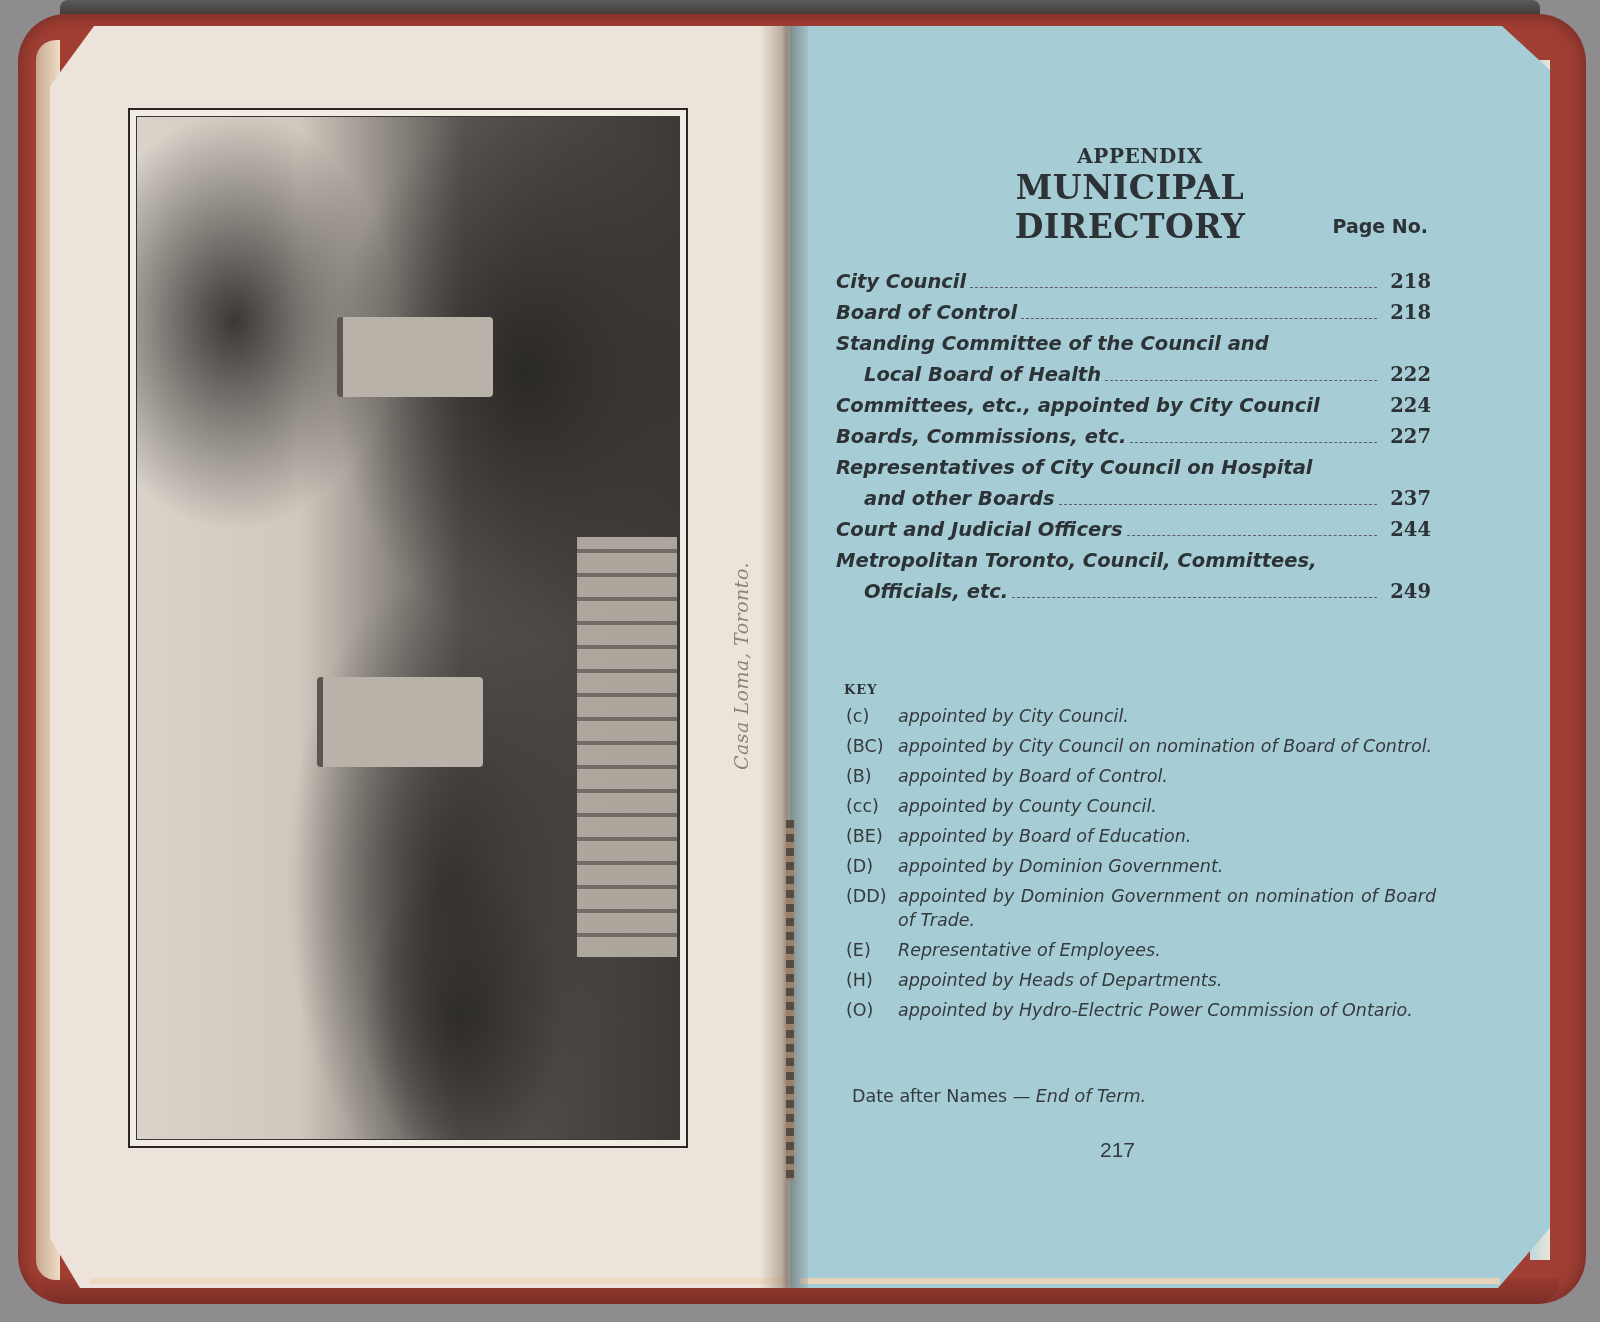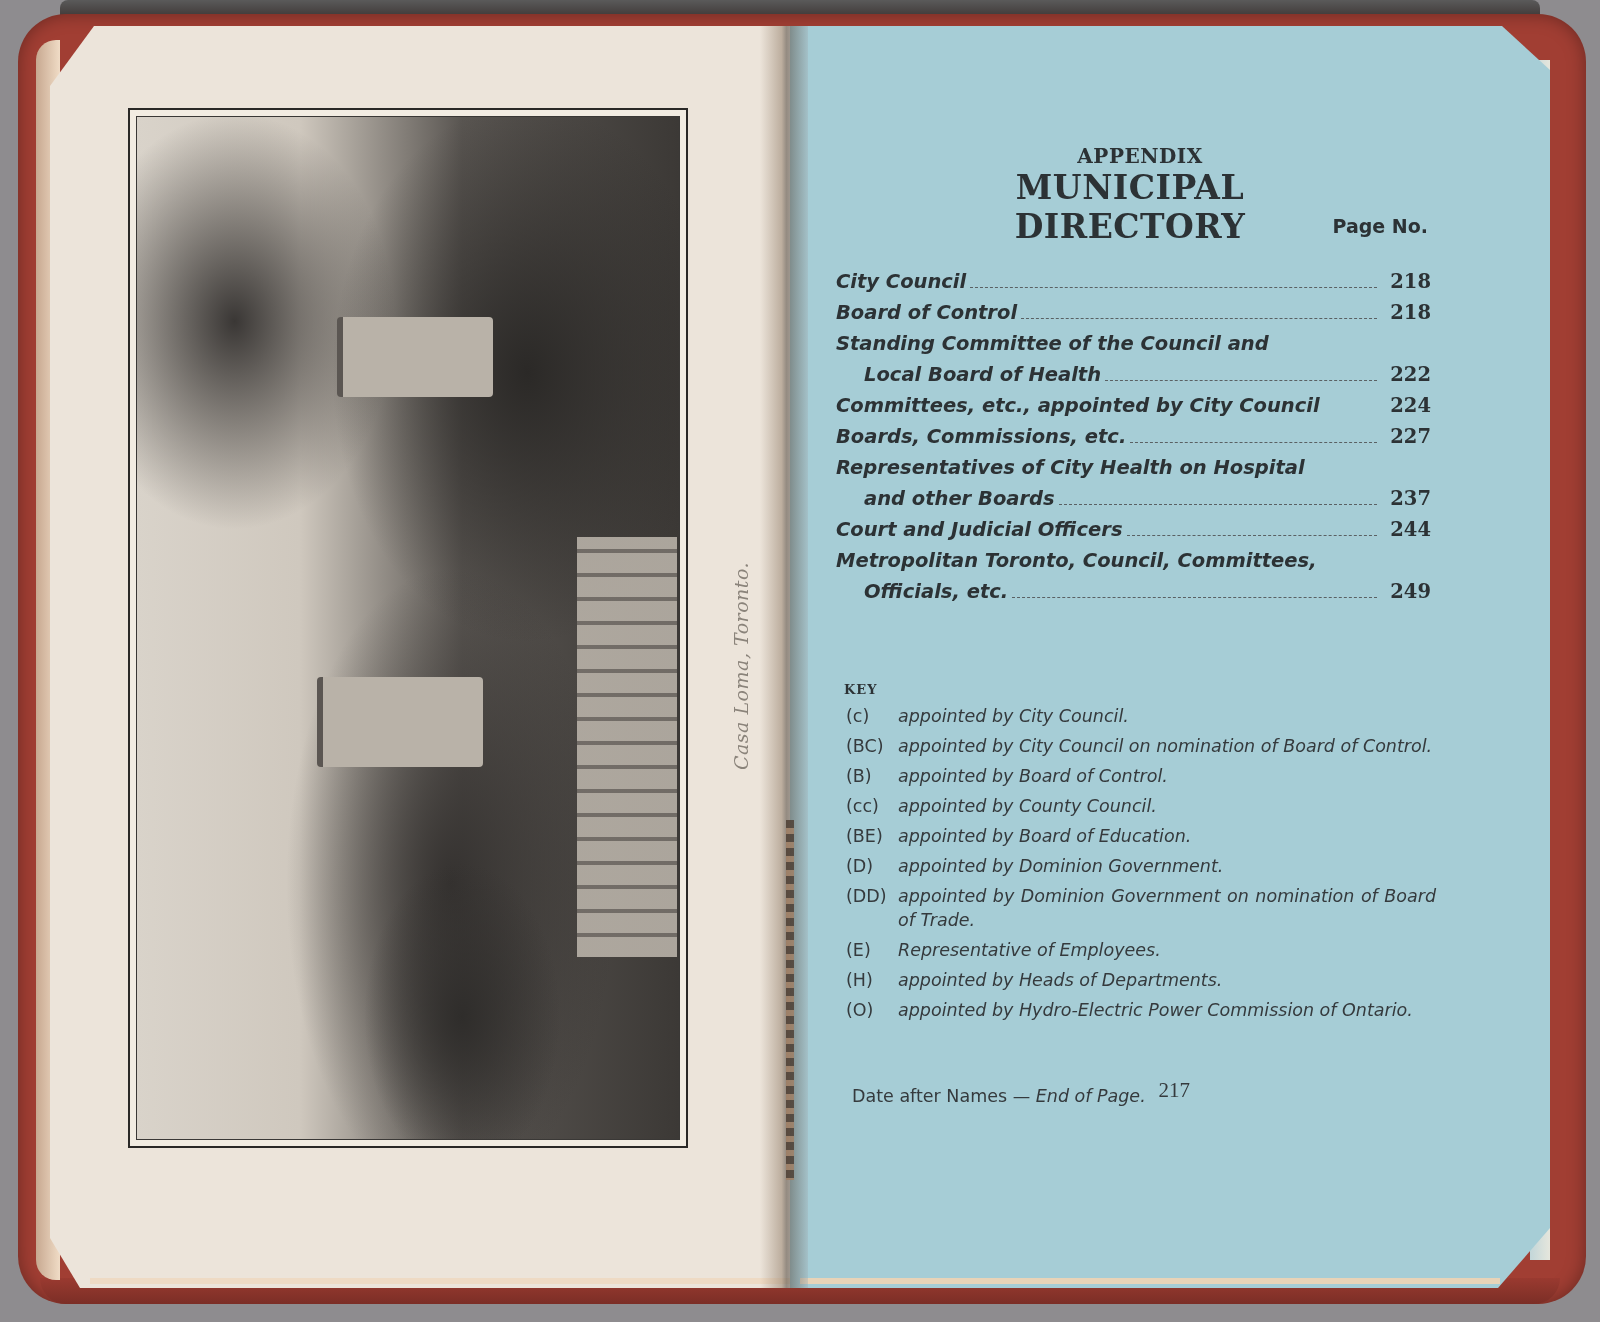--- a/index.html
+++ b/index.html
@@ -149,22 +149,22 @@
       line-height: 24px; margin-bottom: 6px; color: #353a3d;
     }
     .key-item .code { flex: 0 0 52px; font-style: normal; }
     .key-item .desc { flex: 1; font-style: italic; text-align: justify; }
     .footnote {
       left: 852px; top: 1086px;
       font-family: "DejaVu Sans", sans-serif; font-size: 17.5px; color: #353a3d;
     }
     .footnote .em { font-style: italic; }
     .folio {
-      left: 1100px; top: 1078px; width: 90px; text-align: right;
-      font-family: Liberation Serif, serif; font-size: 21px; color: #353a3d;
+      left: 1100px; top: 1138px; width: 90px; text-align: left;
+      font-family: Liberation Sans, sans-serif; font-size: 21px; color: #353a3d;
     }
   </style>
 </head>
 <body>
 
 <div class="top-dark"></div>
 <div class="cover"></div>
 <div class="cover-bottom-shade"></div>
 
 <div class="page-left-edge"></div>
@@ -214,21 +214,21 @@
     <span class="label">Committees, etc., appointed by City Council</span>
     <span class="leader none"></span>
     <span class="num">224</span>
   </div>
   <div class="toc-row">
     <span class="label">Boards, Commissions, etc.</span>
     <span class="leader"></span>
     <span class="num">227</span>
   </div>
   <div class="toc-row">
-    <span class="label">Representatives of City Health on Hospital</span>
+    <span class="label">Representatives of City Council on Hospital</span>
     <span class="leader none"></span>
   </div>
   <div class="toc-row indent">
     <span class="label">and other Boards</span>
     <span class="leader"></span>
     <span class="num">237</span>
   </div>
   <div class="toc-row">
     <span class="label">Court and Judicial Officers</span>
     <span class="leader"></span>
@@ -283,16 +283,16 @@
     <span class="code">(H)</span>
     <span class="desc">appointed by Heads of Departments.</span>
   </div>
   <div class="key-item">
     <span class="code">(O)</span>
     <span class="desc">appointed by Hydro-Electric Power Commission of Ontario.</span>
   </div>
 </div>
 
 <div class="rp footnote">
-  <span>Date after Names — </span><span class="em">End of Page.</span>
+  <span>Date after Names — </span><span class="em">End of Term.</span>
 </div>
 
 <div class="rp folio">217</div>
 
 </body></html>

